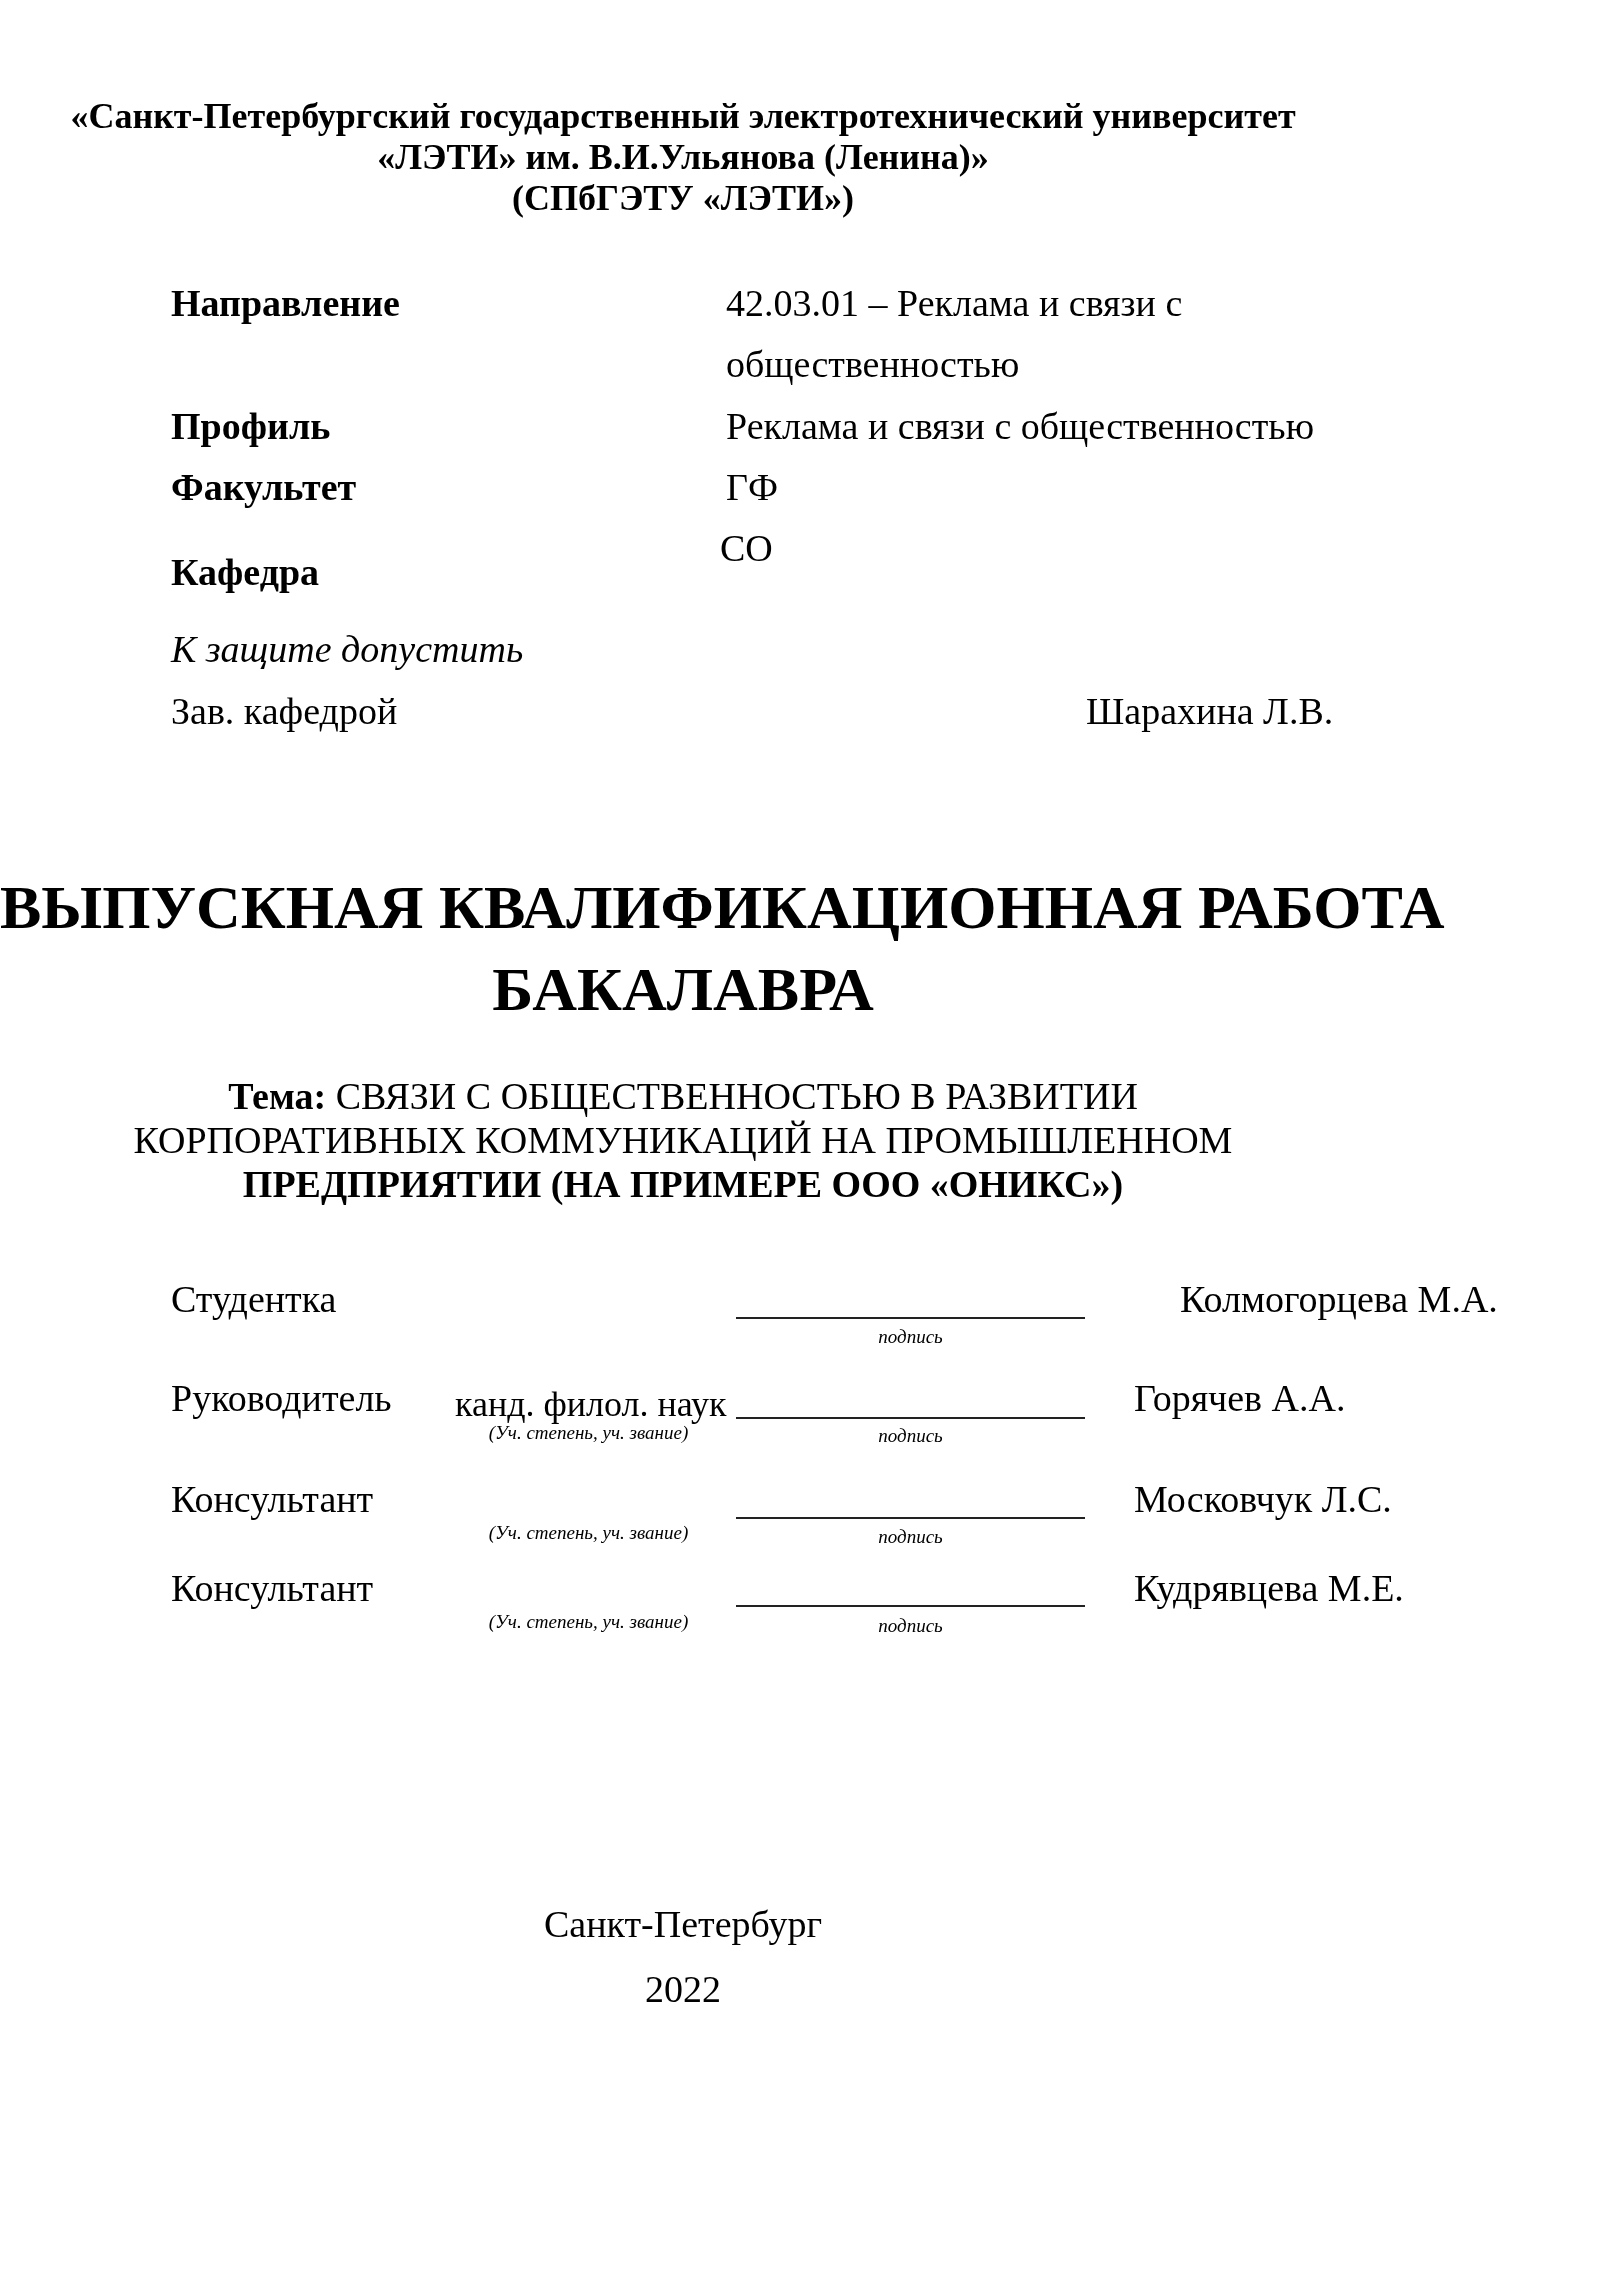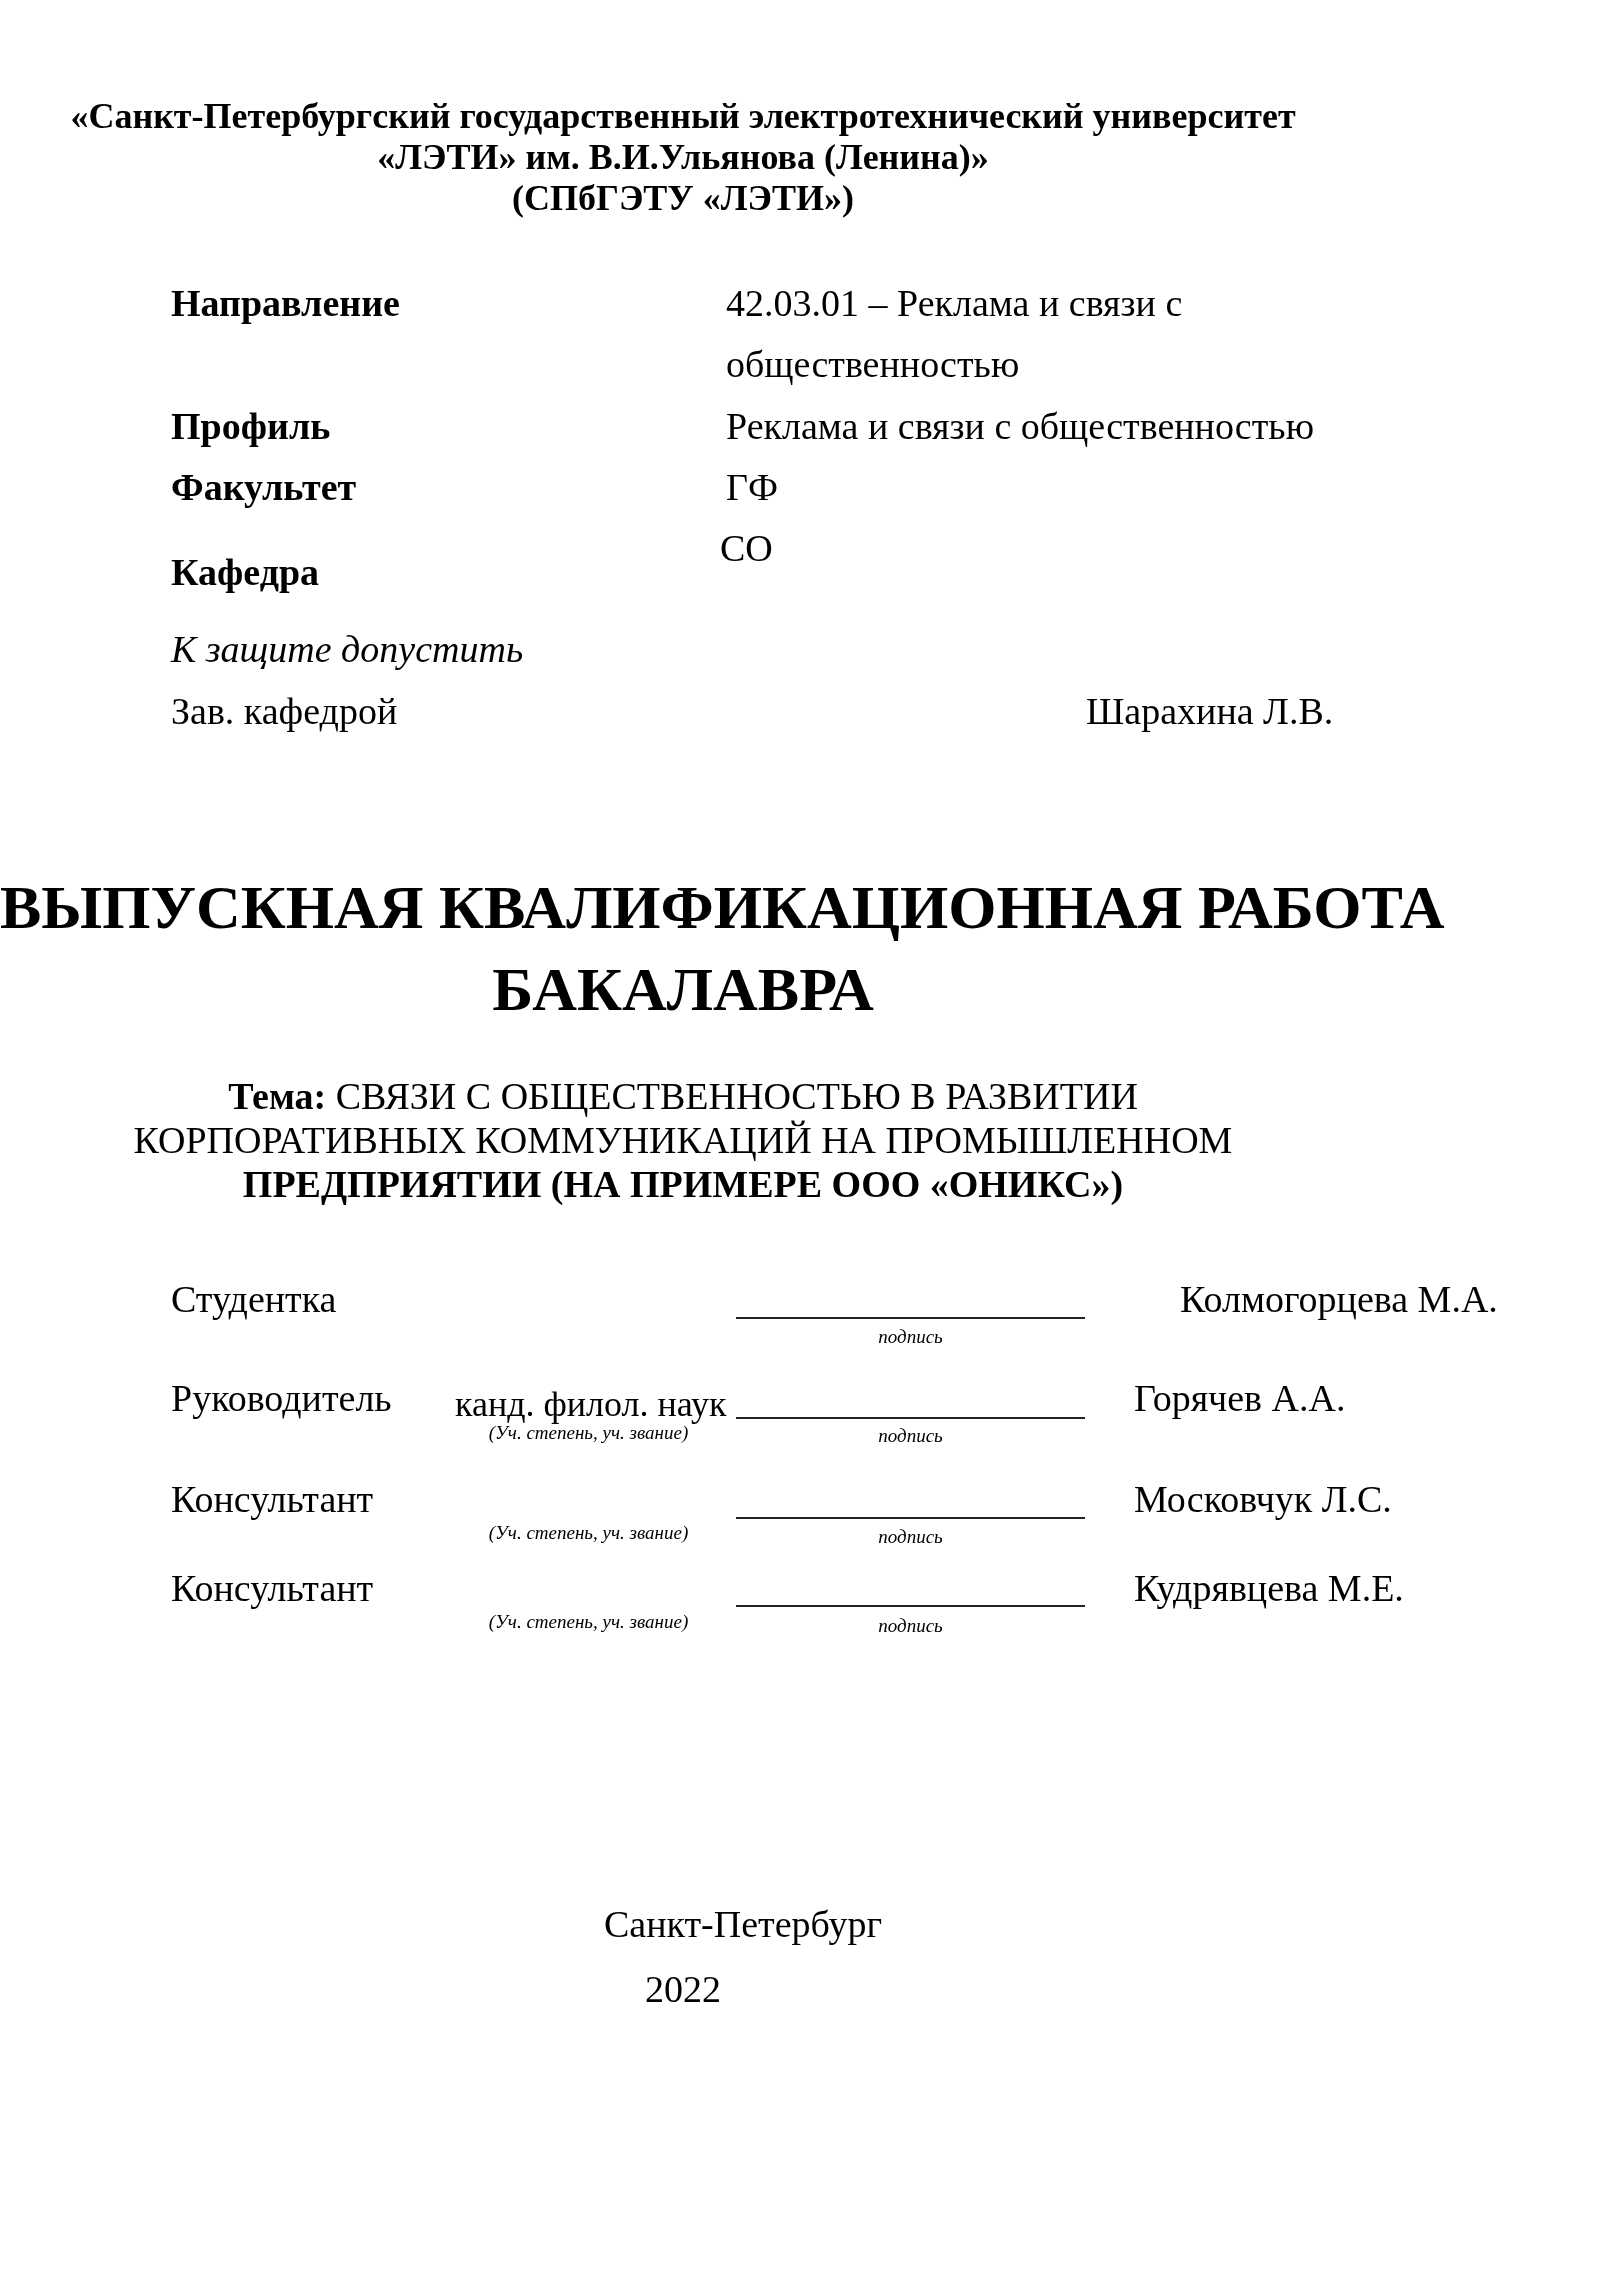--- a/index.html
+++ b/index.html
@@ -73,15 +73,15 @@
   <div class="abs i t25" style="left:736px; width:349px; text-align:center; top:1527px;">подпись</div>
   <div class="abs t52" style="left:1134px; top:1480px;">Московчук Л.С.</div>
 
   <div class="abs t52" style="left:171px; top:1569px;">Консультант</div>
   <div class="abs i t25" style="left:455px; width:267px; text-align:center; top:1612px;">(Уч. степень, уч. звание)</div>
   <div class="sigline" style="top:1605px;"></div>
   <div class="abs i t25" style="left:736px; width:349px; text-align:center; top:1616px;">подпись</div>
   <div class="abs t52" style="left:1134px; top:1569px;">Кудрявцева М.Е.</div>
 </div>
 
-<div class="abs center t52" style="top:1905px; padding-left:16px;margin-left:44px;">Санкт-Петербург</div>
+<div class="abs center t52" style="top:1905px; padding-left:0;">Санкт-Петербург</div>
 <div class="abs center t52" style="top:1970px;">2022</div>
 
 
 </body></html>

